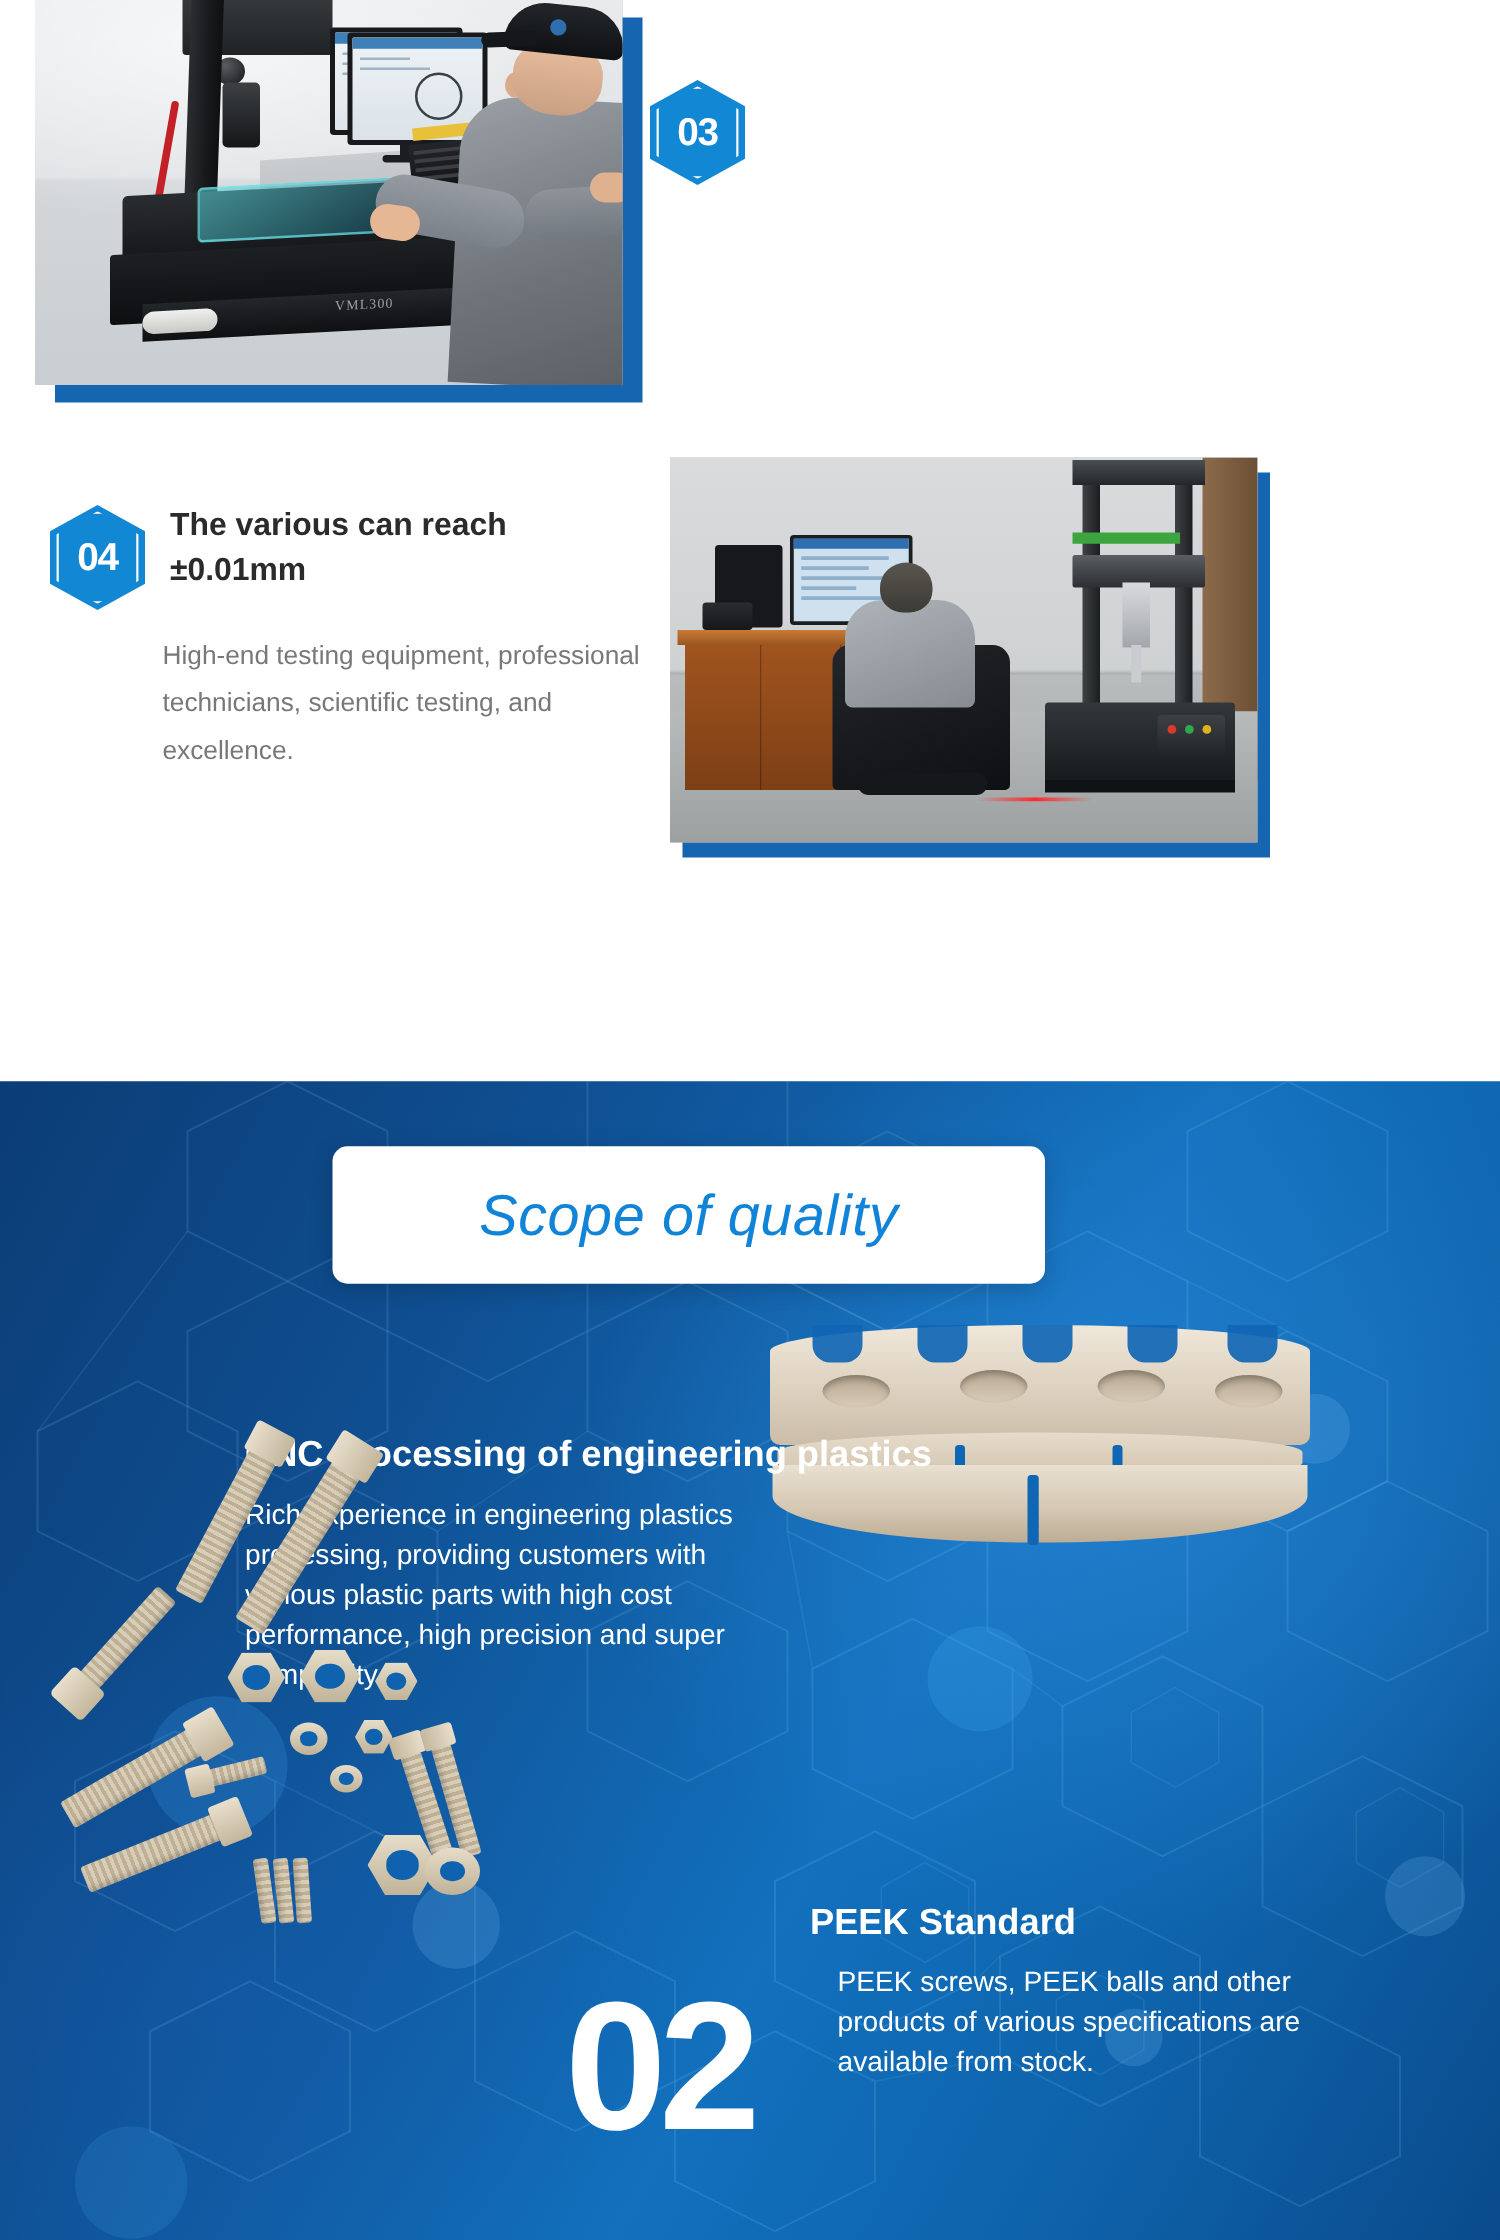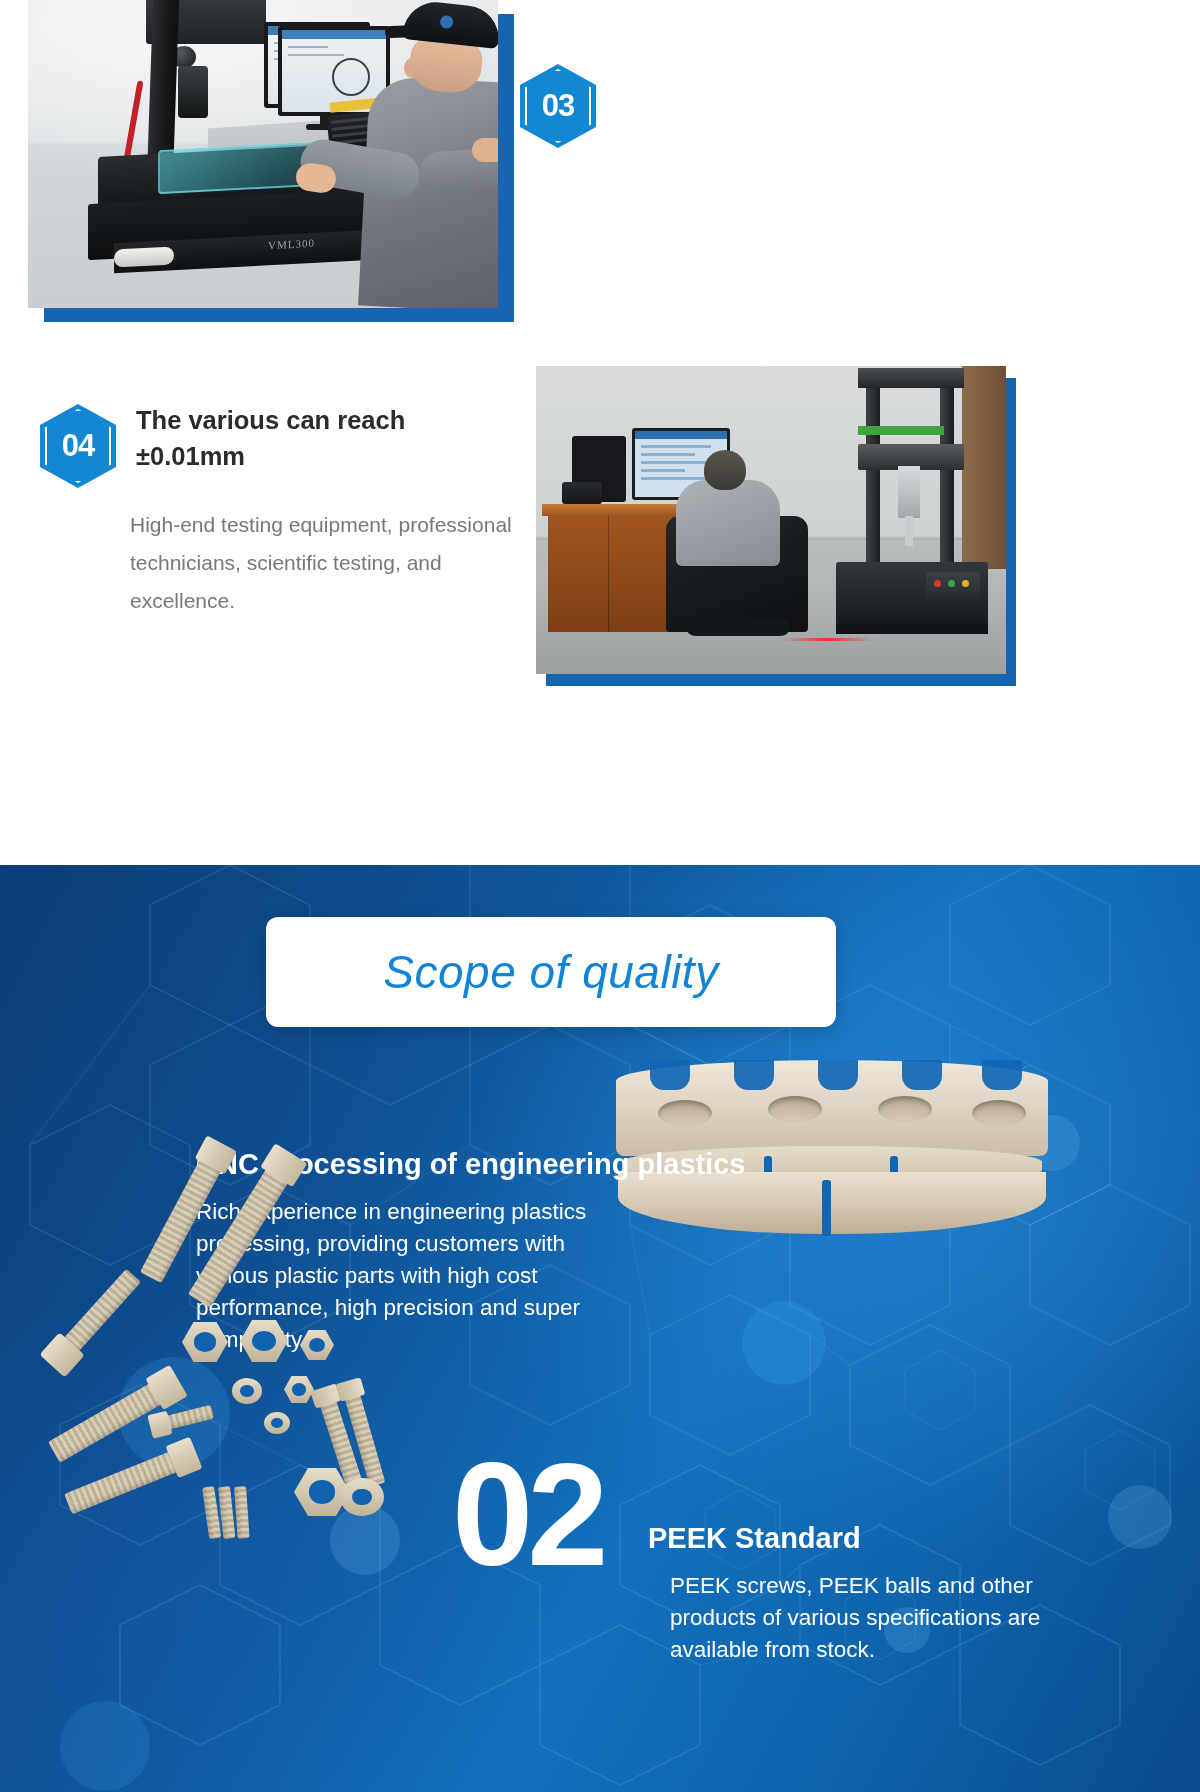--- a/index.html
+++ b/index.html
@@ -226,21 +226,21 @@
   .title-box .t{
     color:#1184d8; font-size:46px; font-style:italic; font-weight:500;
     letter-spacing:.5px;
   }
 
   .bignum{
     position:absolute; color:#fff; font-weight:bold; line-height:.86;
     letter-spacing:-6px;
   }
   #bignum1{ left:28px; top:1022px; font-size:146px; }
-  #bignum2{ left:452px; top:1452px; font-size:146px; }
+  #bignum2{ left:452px; top:1590px; font-size:146px; }
 
   .sec-head{ position:absolute; color:#fff; font-weight:bold; font-size:29px; }
   .sec-body{ position:absolute; color:#fff; font-size:22.5px; line-height:1.42; }
 
   
   .part-img{ position:absolute; left:616px; top:1034px; width:432px; height:230px; }
   .chain-slab{
     position:absolute; left:0; top:26px; width:432px; height:180px;
   }
   .cs-top{

